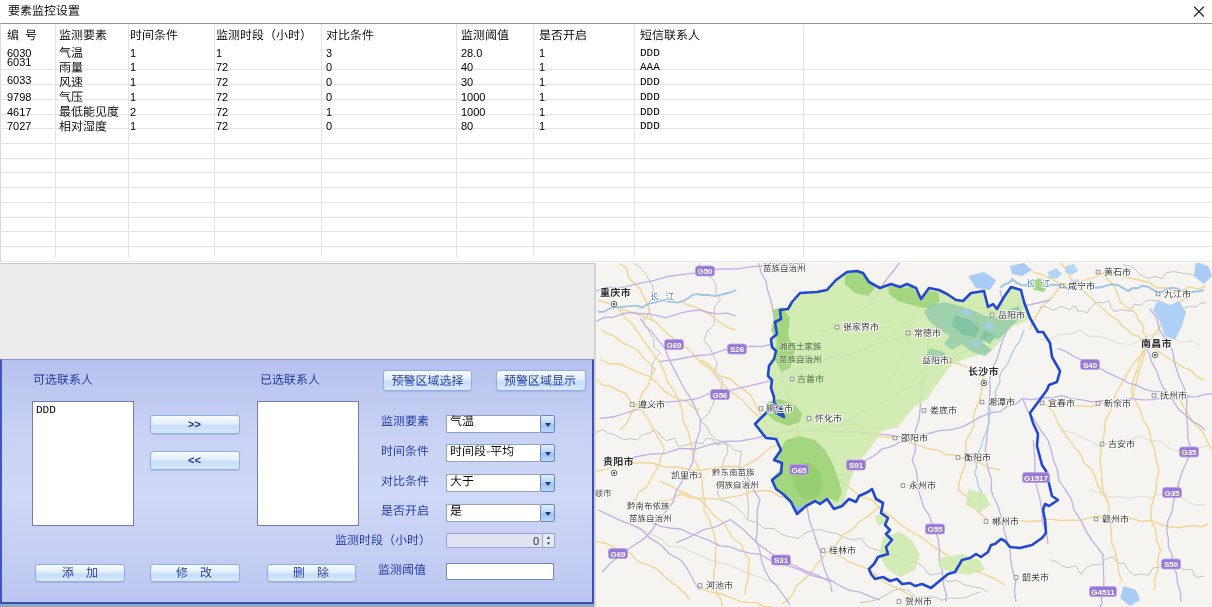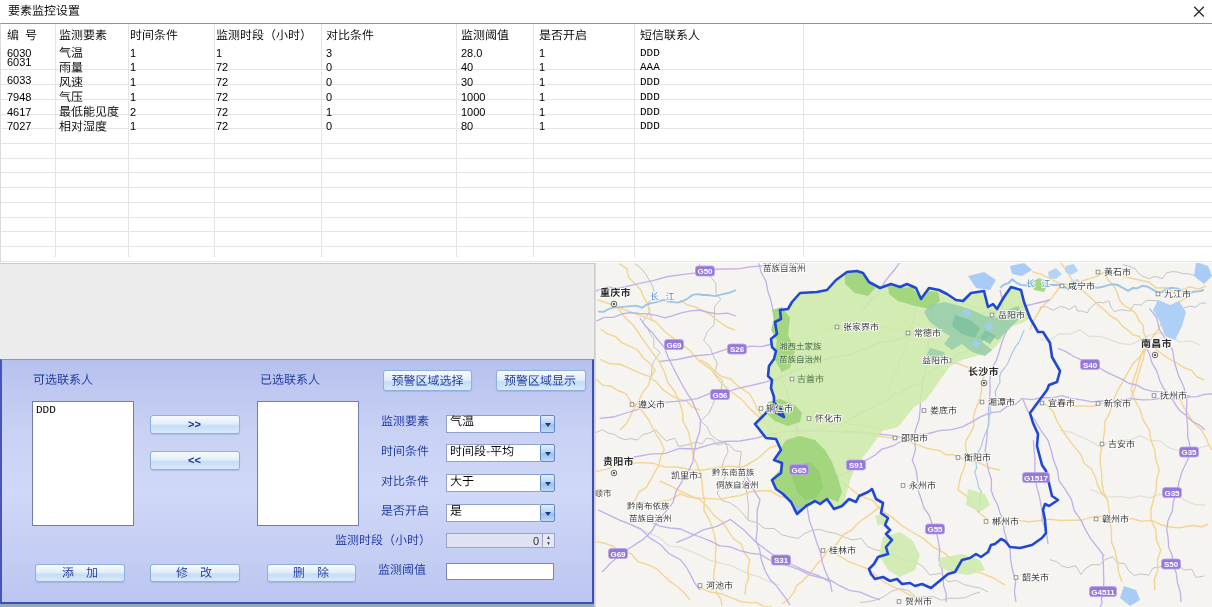--- a/index.html
+++ b/index.html
@@ -73,21 +73,21 @@
     <div class="num" style="left:461px;top:60.4px">40</div>
     <div class="num" style="left:539px;top:60.4px">1</div>
     <div class="mono" style="left:640px;top:60.4px">AAA</div>
     <div class="num" style="left:7px;top:73px">6033</div>
     <div class="num" style="left:130px;top:75.1px">1</div>
     <div class="num" style="left:216px;top:75.1px">72</div>
     <div class="num" style="left:326px;top:75.1px">0</div>
     <div class="num" style="left:461px;top:75.1px">30</div>
     <div class="num" style="left:539px;top:75.1px">1</div>
     <div class="mono" style="left:640px;top:75.1px">DDD</div>
-    <div class="num" style="left:7px;top:89.8px">7948</div>
+    <div class="num" style="left:7px;top:89.8px">9798</div>
     <div class="num" style="left:130px;top:89.8px">1</div>
     <div class="num" style="left:216px;top:89.8px">72</div>
     <div class="num" style="left:326px;top:89.8px">0</div>
     <div class="num" style="left:461px;top:89.8px">1000</div>
     <div class="num" style="left:539px;top:89.8px">1</div>
     <div class="mono" style="left:640px;top:89.8px">DDD</div>
     <div class="num" style="left:7px;top:104.5px">4617</div>
     <div class="num" style="left:130px;top:104.5px">2</div>
     <div class="num" style="left:216px;top:104.5px">72</div>
     <div class="num" style="left:326px;top:104.5px">1</div>

